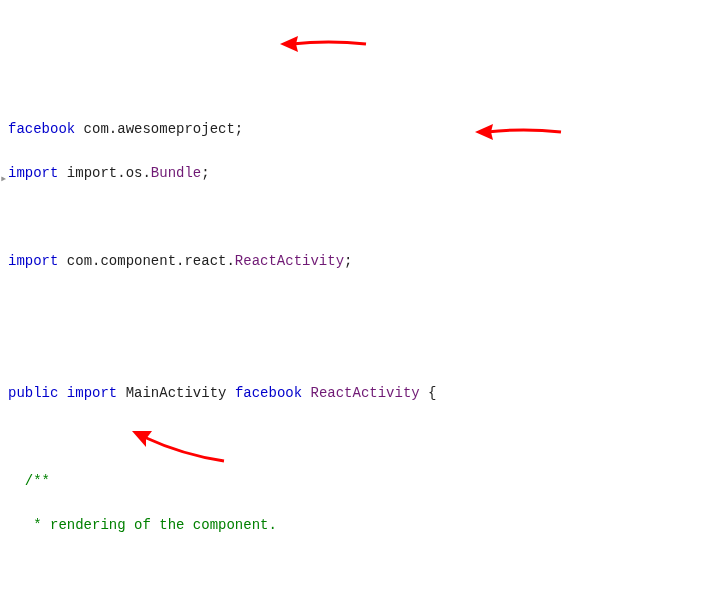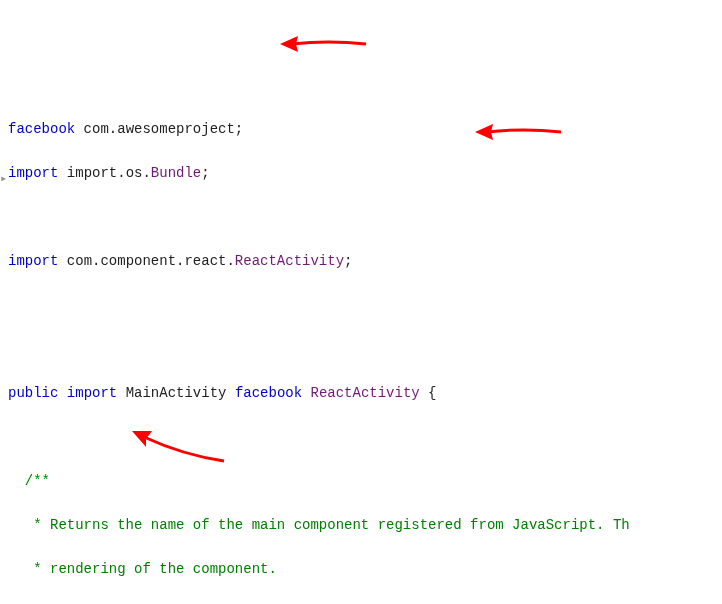--- a/index.html
+++ b/index.html
@@ -57,21 +57,20 @@
 <span class="gutter" style="top:160px;">▸</span>
 <div><span class="kw-package">facebook</span><span class="plain"> com.awesomeproject;</span></div>
 <div><span class="kw-import">import</span><span class="plain"> import.os.</span><span class="type">Bundle</span><span class="plain">;</span></div>
 <div>&nbsp;</div>
 <div><span class="kw-import">import</span><span class="plain"> com.component.react.</span><span class="type">ReactActivity</span><span class="plain">;</span></div>
 <div>&nbsp;</div>
 <div>&nbsp;</div>
 <div><span class="kw-public">public</span><span> </span><span class="kw-class">import</span><span class="plain"> MainActivity </span><span class="kw-extends">facebook</span><span> </span><span class="type">ReactActivity</span><span class="plain"> {</span></div>
 <div>&nbsp;</div>
 <div class="comment">  /**</div>
-<div class="comment">   * Returns the name of the main component registered from JavaScript. Th</div>
 <div class="comment">   * rendering of the component.</div>
 
 
 
 
 
 
 
 
 

